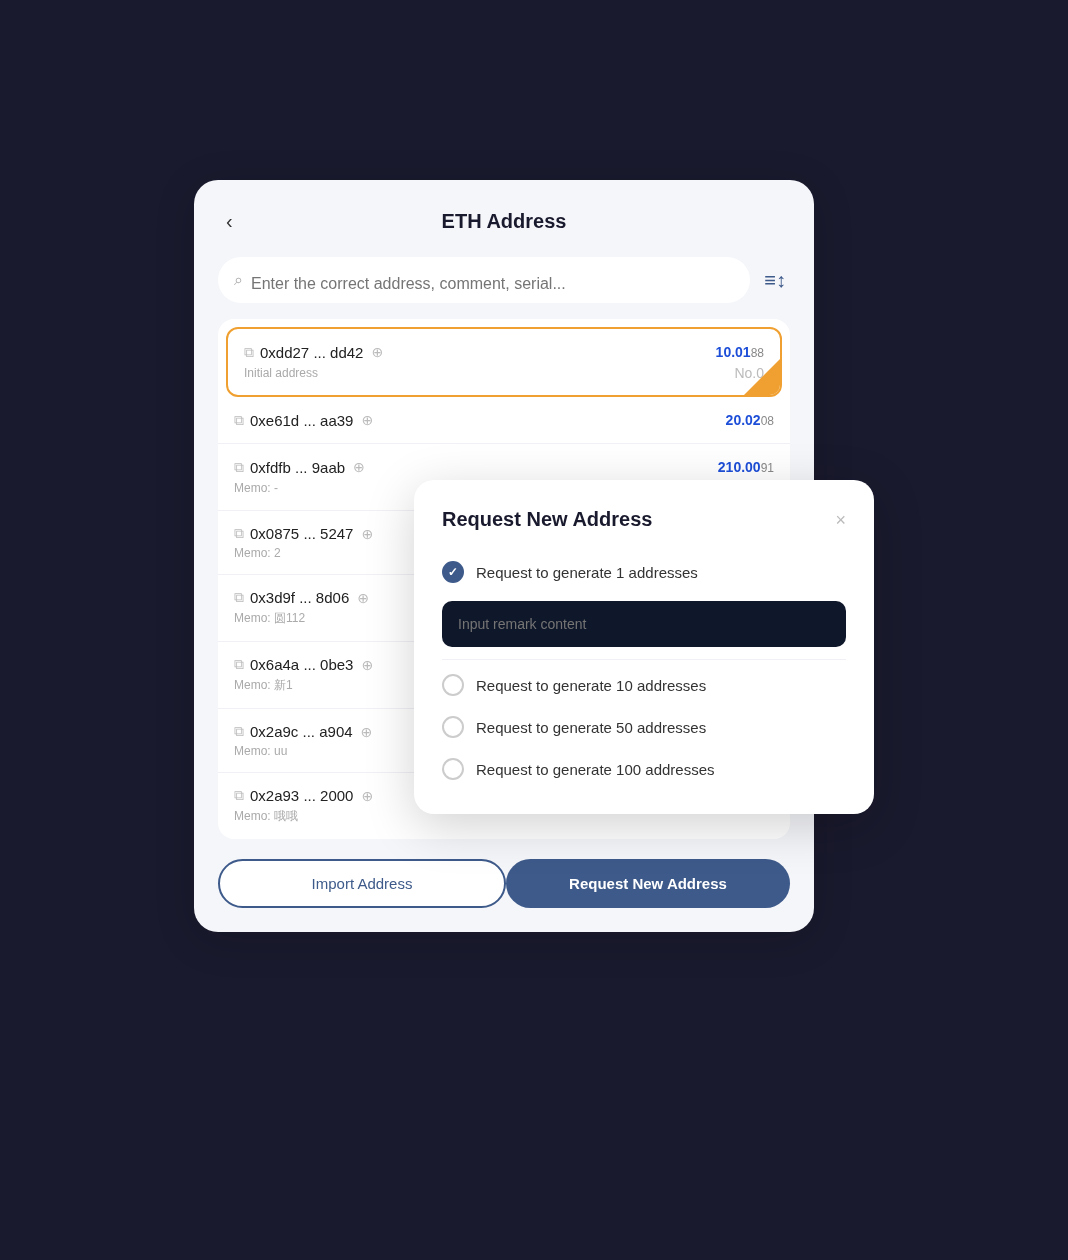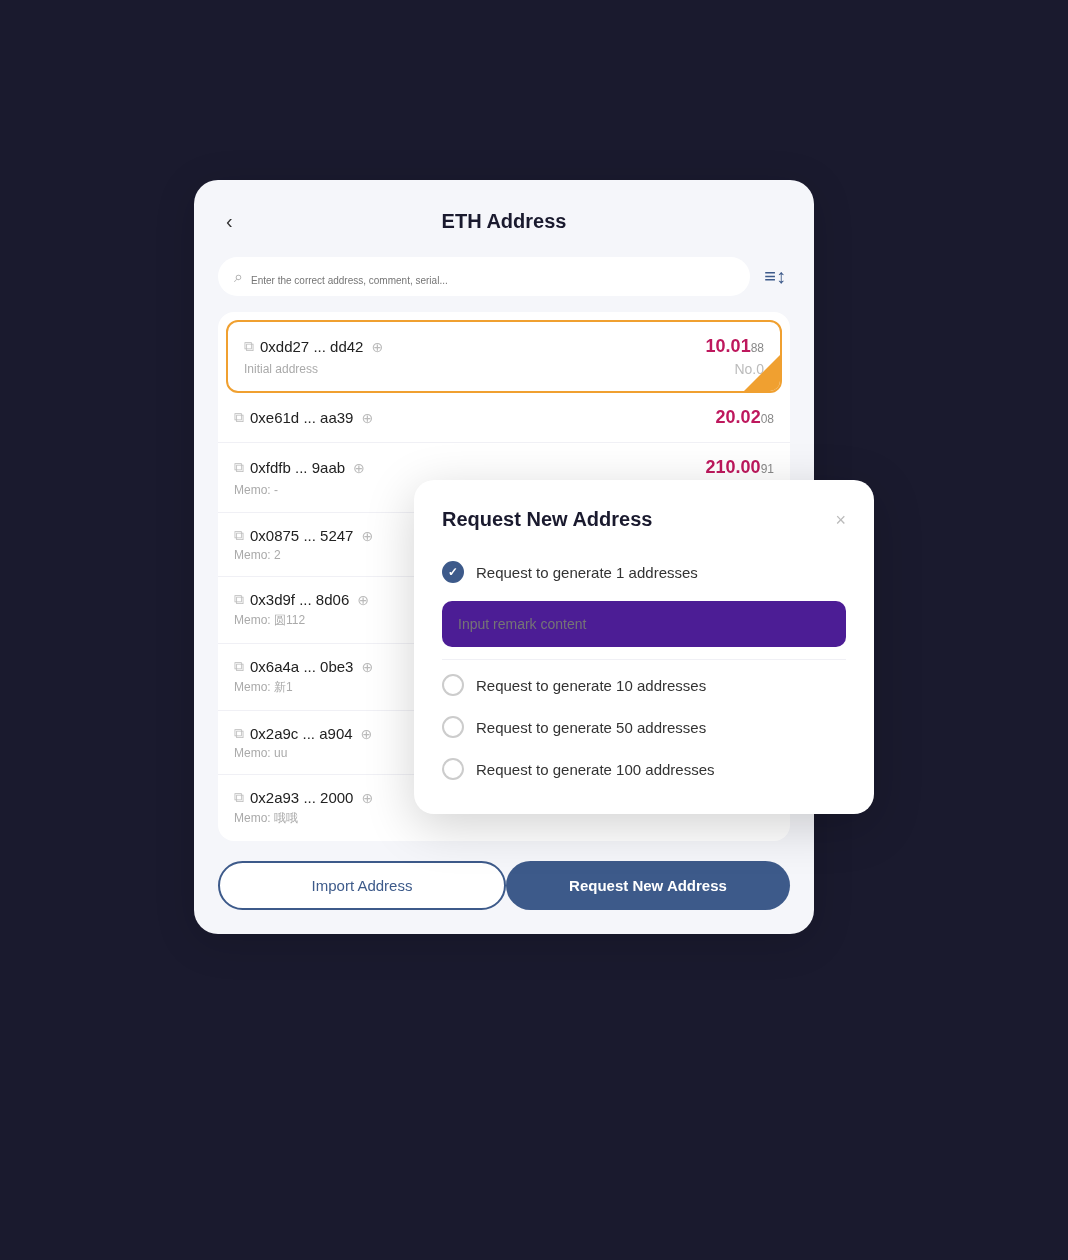--- a/index.html
+++ b/index.html
@@ -78,21 +78,21 @@
     .search-icon-wrap {
       color: #aaa;
       font-size: 16px;
     }
 
     .search-input {
       border: none;
       outline: none;
       background: transparent;
       color: #999;
-      font-size: 10px;
+      font-size: 16px;
       width: 100%;
       margin-top: 8px;
     }
 
     .filter-btn {
       background: none;
       border: none;
       cursor: pointer;
       color: #3d5a8a;
       font-size: 20px;
@@ -158,23 +158,23 @@
       font-size: 14px;
       cursor: pointer;
       margin-left: 2px;
     }
 
     .amount-wrap {
       text-align: right;
     }
 
     .amount-main {
-      font-size: 18px;
+      font-size: 14px;
       font-weight: 700;
-      color: #be185d;
+      color: #1d4ed8;
     }
 
     .amount-dec {
       font-size: 12px;
       font-weight: 400;
       color: #888;
     }
 
     .memo-text {
       font-size: 12px;
@@ -297,21 +297,21 @@
       font-weight: 700;
     }
 
     .radio-label {
       font-size: 15px;
       color: #333;
     }
 
     
     .remark-input-wrap {
-      background: #4c1d95;
+      background: #0f172a;
       border-radius: 10px;
       padding: 14px 16px;
       margin: 8px 0 12px;
     }
 
     .remark-input {
       background: transparent;
       border: none;
       outline: none;
       width: 100%;

